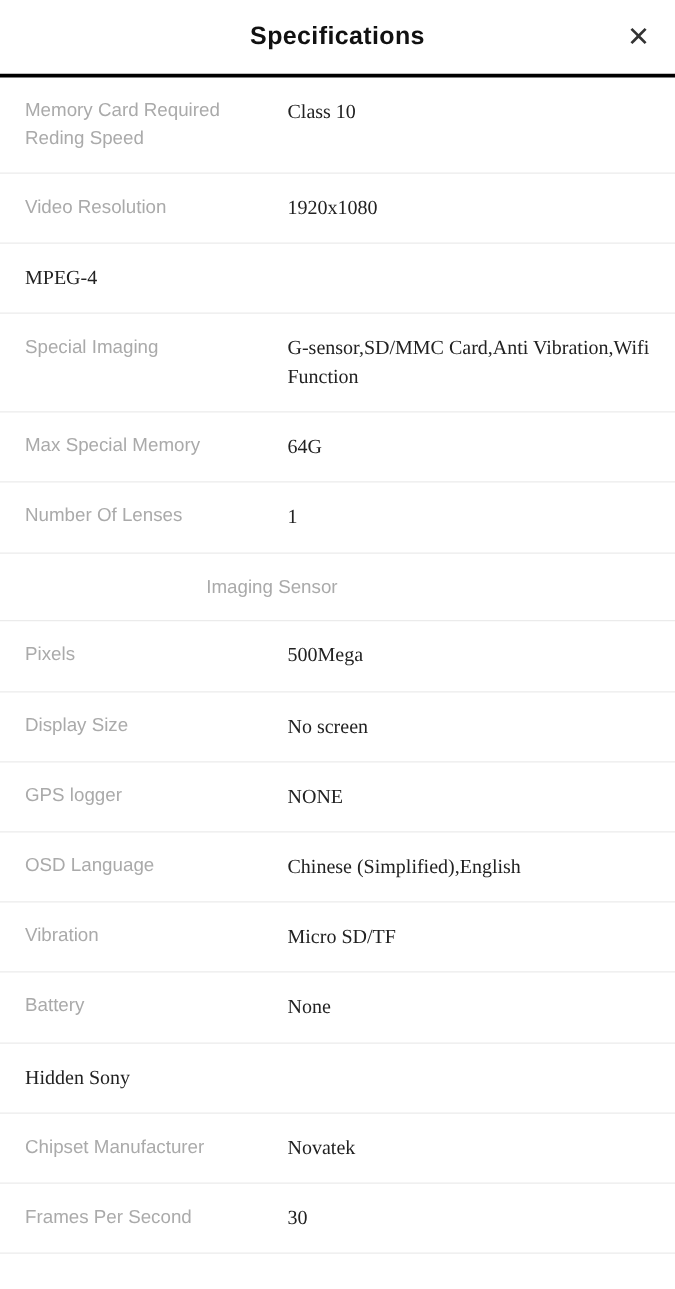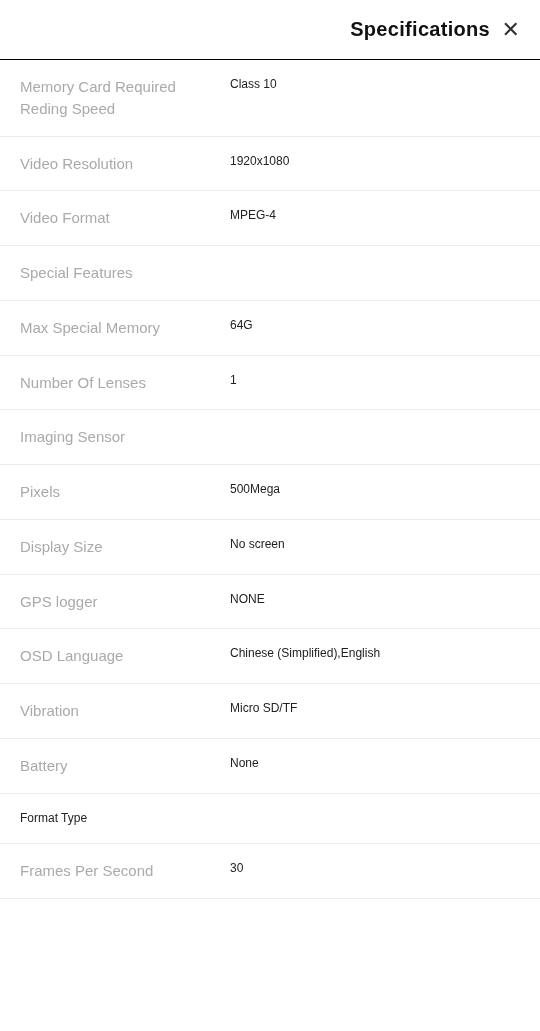--- a/index.html
+++ b/index.html
@@ -18,24 +18,24 @@
     .modal {
       background: #fff;
       width: 540px;
       min-height: 1031px;
       position: relative;
     }
 
     .header {
       display: flex;
       align-items: center;
-      justify-content: flex-end;
+      justify-content: center;
       padding: 18px 50px;
       position: relative;
-      border-bottom: 1px solid #000000;
+      border-bottom: 3px solid #000000;
     }
 
     .header-title {
       font-size: 20px;
       font-weight: 600;
       color: #111;
       letter-spacing: 0.3px;
     }
 
     .close-btn {
@@ -54,61 +54,63 @@
 
     .spec-table {
       width: 100%;
     }
 
     .spec-row {
       display: flex;
       align-items: flex-start;
       padding: 16px 20px;
       border-bottom: 1px solid #ebebeb;
+      justify-content: center;
     }
 
     .spec-label {
       width: 210px;
       min-width: 210px;
       font-size: 15px;
       color: #aaa;
       line-height: 1.45;
       padding-right: 15px;
     }
 
     .spec-value {
       flex: 1;
-      font-size: 12px;
+      font-size: 16px;
       color: #222;
       line-height: 1.45;
+      font-family: Liberation Serif, serif;
     }
   </style>
 </head>
 <body>
 
 <div class="modal">
   <div class="header">
     <span class="header-title">Specifications</span>
     <button class="close-btn">✕</button>
   </div>
   <div class="spec-table" id="spec-table-container">
   <div class="spec-row">
         <div class="spec-label">Memory Card Required Reding Speed</div>
         <div class="spec-value">Class 10</div>
       </div>
       <div class="spec-row">
         <div class="spec-label">Video Resolution</div>
         <div class="spec-value">1920x1080</div>
       </div>
       <div class="spec-row">
-        <div class="spec-label">Video Format</div>
         <div class="spec-value">MPEG-4</div>
       </div>
       <div class="spec-row">
-        <div class="spec-label">Special Features</div>
+        <div class="spec-label">Special Imaging</div>
+        <div class="spec-value">G-sensor,SD/MMC Card,Anti Vibration,Wifi Function</div>
       </div>
       <div class="spec-row">
         <div class="spec-label">Max Special Memory</div>
         <div class="spec-value">64G</div>
       </div>
       <div class="spec-row">
         <div class="spec-label">Number Of Lenses</div>
         <div class="spec-value">1</div>
       </div>
       <div class="spec-row">
@@ -132,20 +134,24 @@
       </div>
       <div class="spec-row">
         <div class="spec-label">Vibration</div>
         <div class="spec-value">Micro SD/TF</div>
       </div>
       <div class="spec-row">
         <div class="spec-label">Battery</div>
         <div class="spec-value">None</div>
       </div>
       <div class="spec-row">
-        <div class="spec-value">Format Type</div>
+        <div class="spec-value">Hidden Sony</div>
+      </div>
+      <div class="spec-row">
+        <div class="spec-label">Chipset Manufacturer</div>
+        <div class="spec-value">Novatek</div>
       </div>
       <div class="spec-row">
         <div class="spec-label">Frames Per Second</div>
         <div class="spec-value">30</div>
       </div>
     </div>
 </div>
 
 </body></html>

